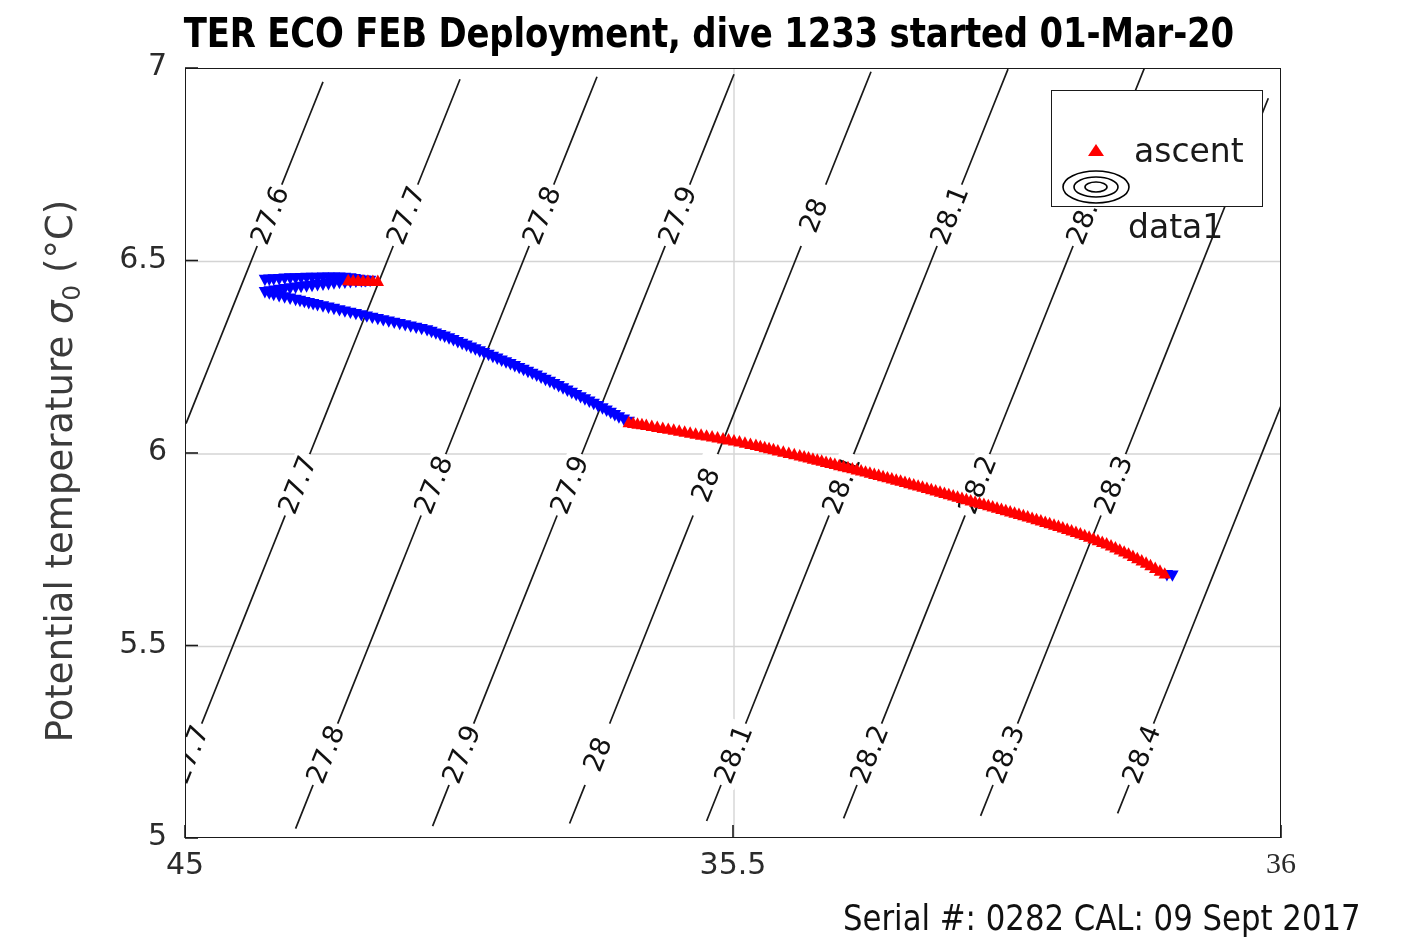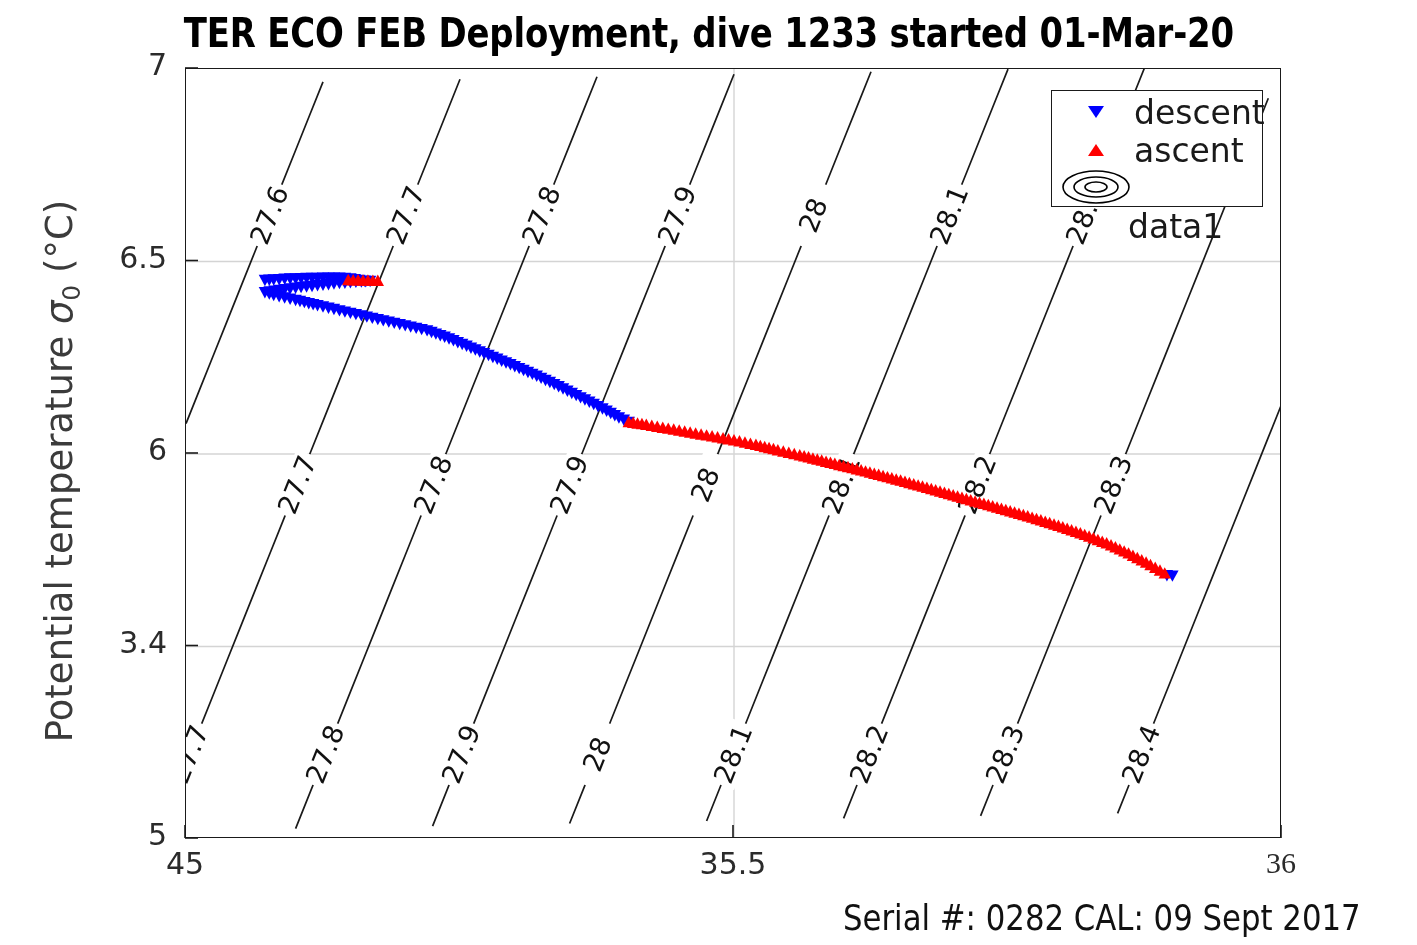--- a/index.html
+++ b/index.html
@@ -430,21 +430,21 @@
           <polygon points="973.9786666666655,495.3266666666665 967.7786666666655,506.79666666666645 980.1786666666655,506.79666666666645" fill="#ff0000"></polygon>
           <polygon points="978.7280000000007,498.14999999999986 972.5280000000007,509.61999999999983 984.9280000000008,509.61999999999983" fill="#ff0000"></polygon>
         </g>
     </svg>
   </div>
 
   <div id="yticks">
       <div class="ytick2" style="left: 89px; top: 47px;">7</div>
       <div class="ytick2" style="left: 89px; top: 239.5px;">6.5</div>
       <div class="ytick2" style="left: 89px; top: 432px;">6</div>
-      <div class="ytick2" style="left: 89px; top: 624.5px;">3.4</div>
+      <div class="ytick2" style="left: 89px; top: 624.5px;">5.5</div>
       <div class="ytick2" style="left: 89px; top: 817px;">5</div>
     </div>
   <div id="xticks">
       <div class="xtick" style="top: 846px; left: 145px; width: 80px; text-align: center;">45</div>
       <div class="xtick" style="top: 846px; left: 693px; width: 80px; text-align: center;">35.5</div>
       <div class="xtick" style="top: 846px; left: 1241px; width: 80px; text-align: center; font-family: Liberation Serif, serif;">36</div>
     </div>
   <svg id="tickmarks" style="position:absolute;left:0;top:0;width:1417px;height:945px;pointer-events:none;">
       <line x1="185" y1="68" x2="198" y2="68" stroke="#1a1a1a" stroke-width="1.6"></line>
       <line x1="185" y1="260.5" x2="198" y2="260.5" stroke="#1a1a1a" stroke-width="1.6"></line>
@@ -459,28 +459,20 @@
   <div id="ylabel">
     <span>Potential temperature </span><i style="font-style:italic">σ</i><span class="sub">0</span><span> (°C)</span>
   </div>
 
 
   <div id="serial-note">
     <span>Serial #: 0282  CAL: 09 Sept 2017</span>
   </div>
 
   <div id="legend">
-    <div class="legend-row" style="top:2px;">
-      <div class="legend-key">
-        <svg width="72" height="39" viewBox="0 0 72 39">
-          <polygon points="36,25 28,13 44,13" fill="#0000ff"></polygon>
-        </svg>
-      </div>
-      <div class="legend-text">descent</div>
-    </div>
     <div class="legend-row" style="top:40px;">
       <div class="legend-key">
         <svg width="72" height="39" viewBox="0 0 72 39">
           <polygon points="36,13 28,25 44,25" fill="#ff0000"></polygon>
         </svg>
       </div>
       <div class="legend-text">ascent</div>
     </div>
     <div class="legend-row" style="top:76px;">
       <div class="legend-key">

